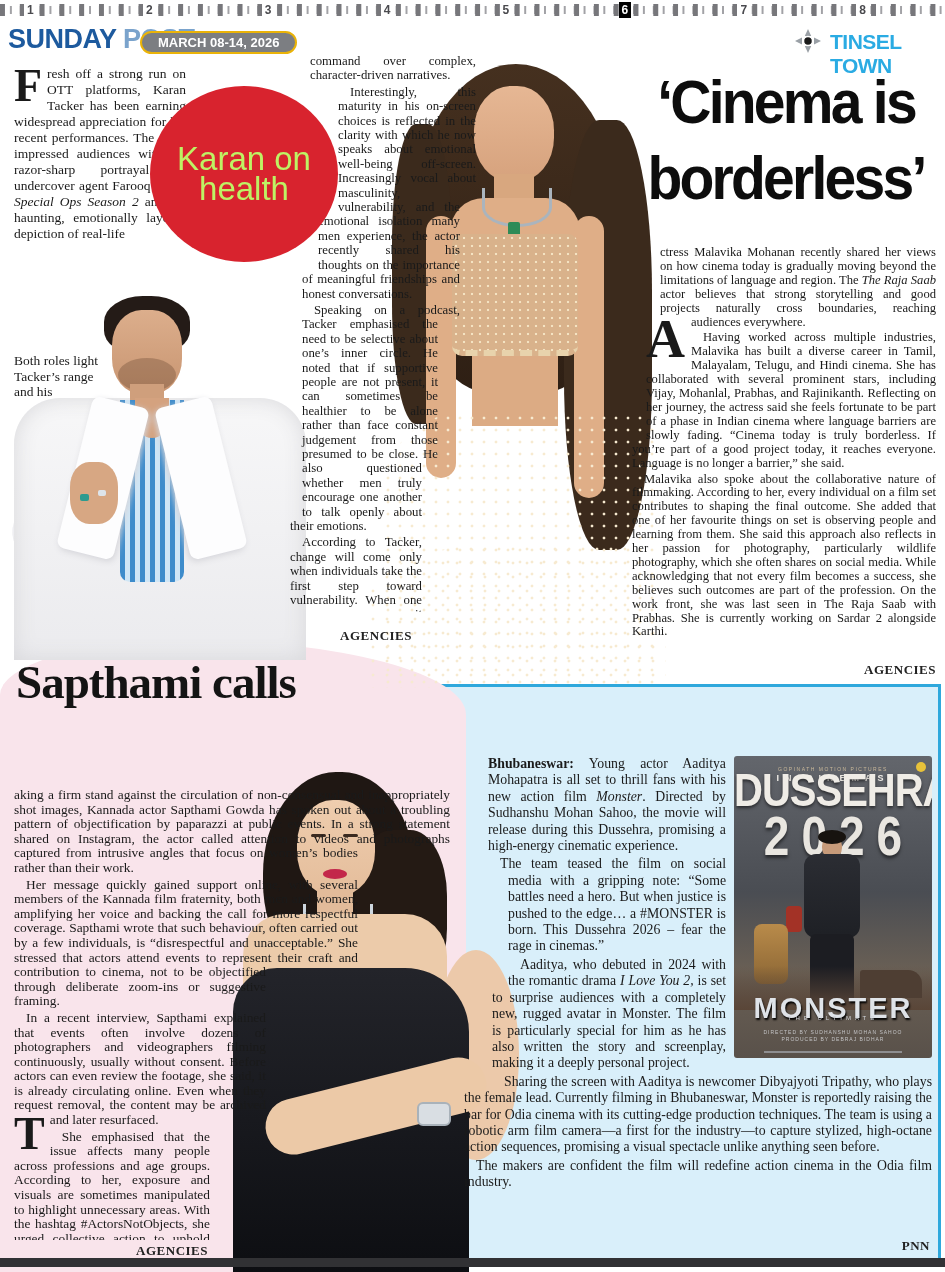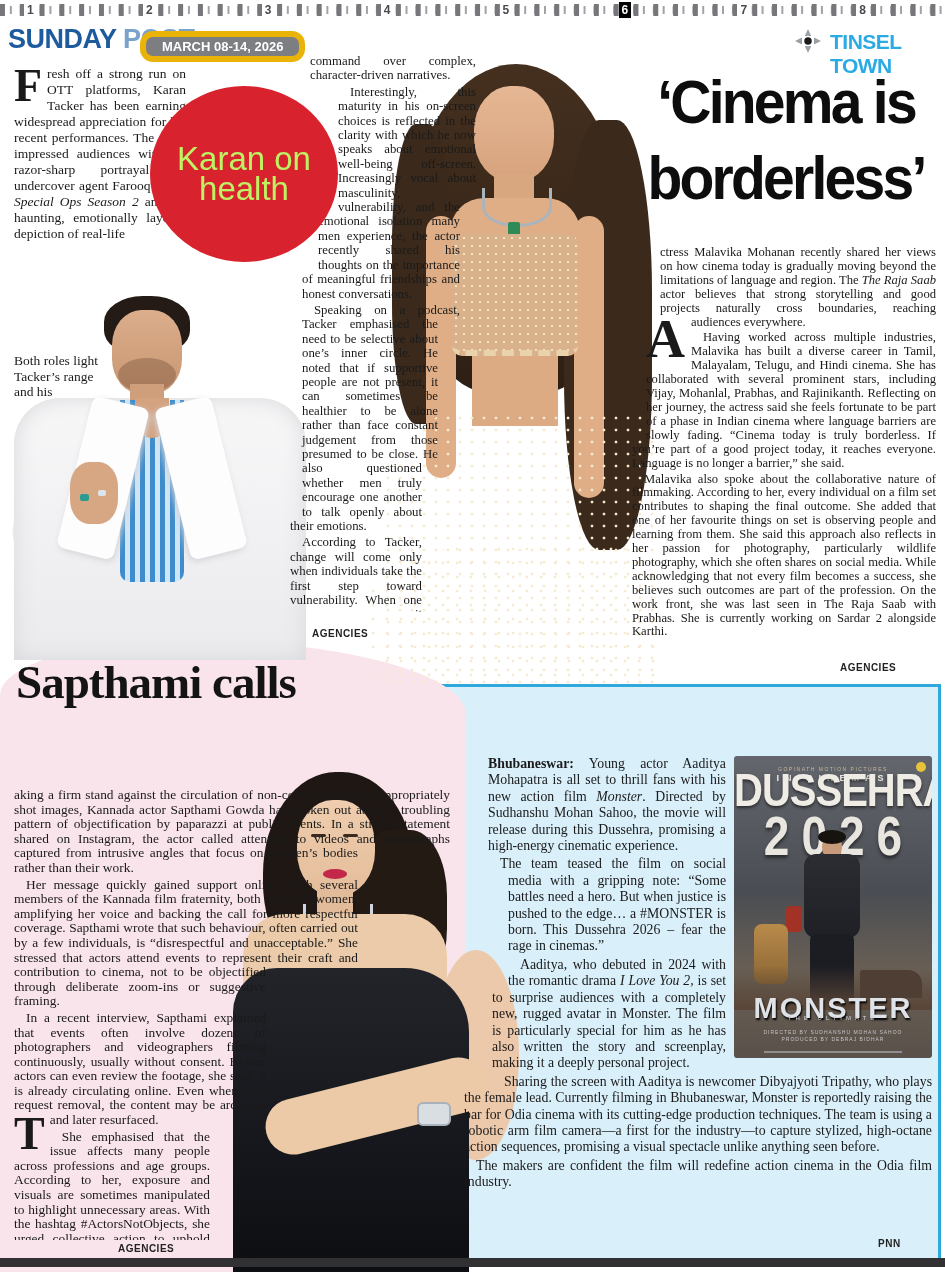--- a/index.html
+++ b/index.html
@@ -14,34 +14,34 @@
       repeating-linear-gradient(90deg,#a2a2a6 0 2px,transparent 2px 9.9px) 0 4px/9.9px 8px repeat-x;}
   .ruler-num{position:absolute;top:0;font-family:"Liberation Sans",sans-serif;font-size:12px;
     font-weight:bold;color:#4a4a4e;background:#fff;padding:0 3px;line-height:16px;}
   .ruler-num.hl{background:#000;color:#fff;}
 
   
   #brand{left:8px;top:24px;font-family:"Liberation Sans",sans-serif;font-weight:bold;
     font-size:27px;letter-spacing:-0.5px;}
   #brand .b1{color:#1d5a9e;}
   #brand .b2{color:#7aa3cc;}
-  #date-pill{left:140px;top:31px;background:#7c7e82;color:#fff;border:6px solid #eab308;
+  #date-pill{left:140px;top:31px;background:#7c7e82;color:#fff;border:2px solid #eab308;
     border-radius:13px;padding:2px 16px;font-family:"Liberation Sans",sans-serif;
     font-weight:bold;font-size:13px;}
   #section-name{left:830px;top:30px;color:#2aabe3;font-family:"Liberation Sans",sans-serif;
     font-weight:bold;font-size:21px;letter-spacing:-0.5px;}
   #compass{left:793px;top:29px;}
 
   
   .body-serif p{margin:0 0 2px 0;text-align:justify;text-indent:12px;}
   .body-serif p.noindent{text-indent:0;}
   .dropcap::first-letter{float:left;font-size:46px;line-height:36px;padding:2px 5px 0 0;font-weight:bold;}
   .dropcap-big::first-letter{float:left;font-size:54px;line-height:42px;padding:2px 6px 0 0;font-weight:bold;}
-  .credit{font-family:Liberation Sans, sans-serif;font-weight:bold;font-size:10px;
-    color:#222;letter-spacing:0.5px;}
+  .credit{font-family:Liberation Serif, serif;font-weight:bold;font-size:13px;
+    color:#222;text-align:right;letter-spacing:0.5px;}
 
   
   #a1-col1{left:14px;top:66px;width:172px;height:276px;overflow:hidden;
     font-size:13.5px;line-height:16px;}
   #a1-col1b{left:14px;top:353px;width:96px;font-size:13.5px;line-height:15.5px;text-align:left;}
   #a1-frag{left:197px;top:258px;width:66px;font-size:13.5px;line-height:13.5px;text-align:left;}
   #a1-frag div{margin-bottom:0.5px;}
   #badge{left:150px;top:86px;width:188px;height:176px;border-radius:50%;background:#d8232e;
     display:flex;flex-direction:column;justify-content:center;align-items:center;z-index:6;}
   #badge div{font-family:"Liberation Sans",sans-serif;font-weight:normal;color:#bef264;

